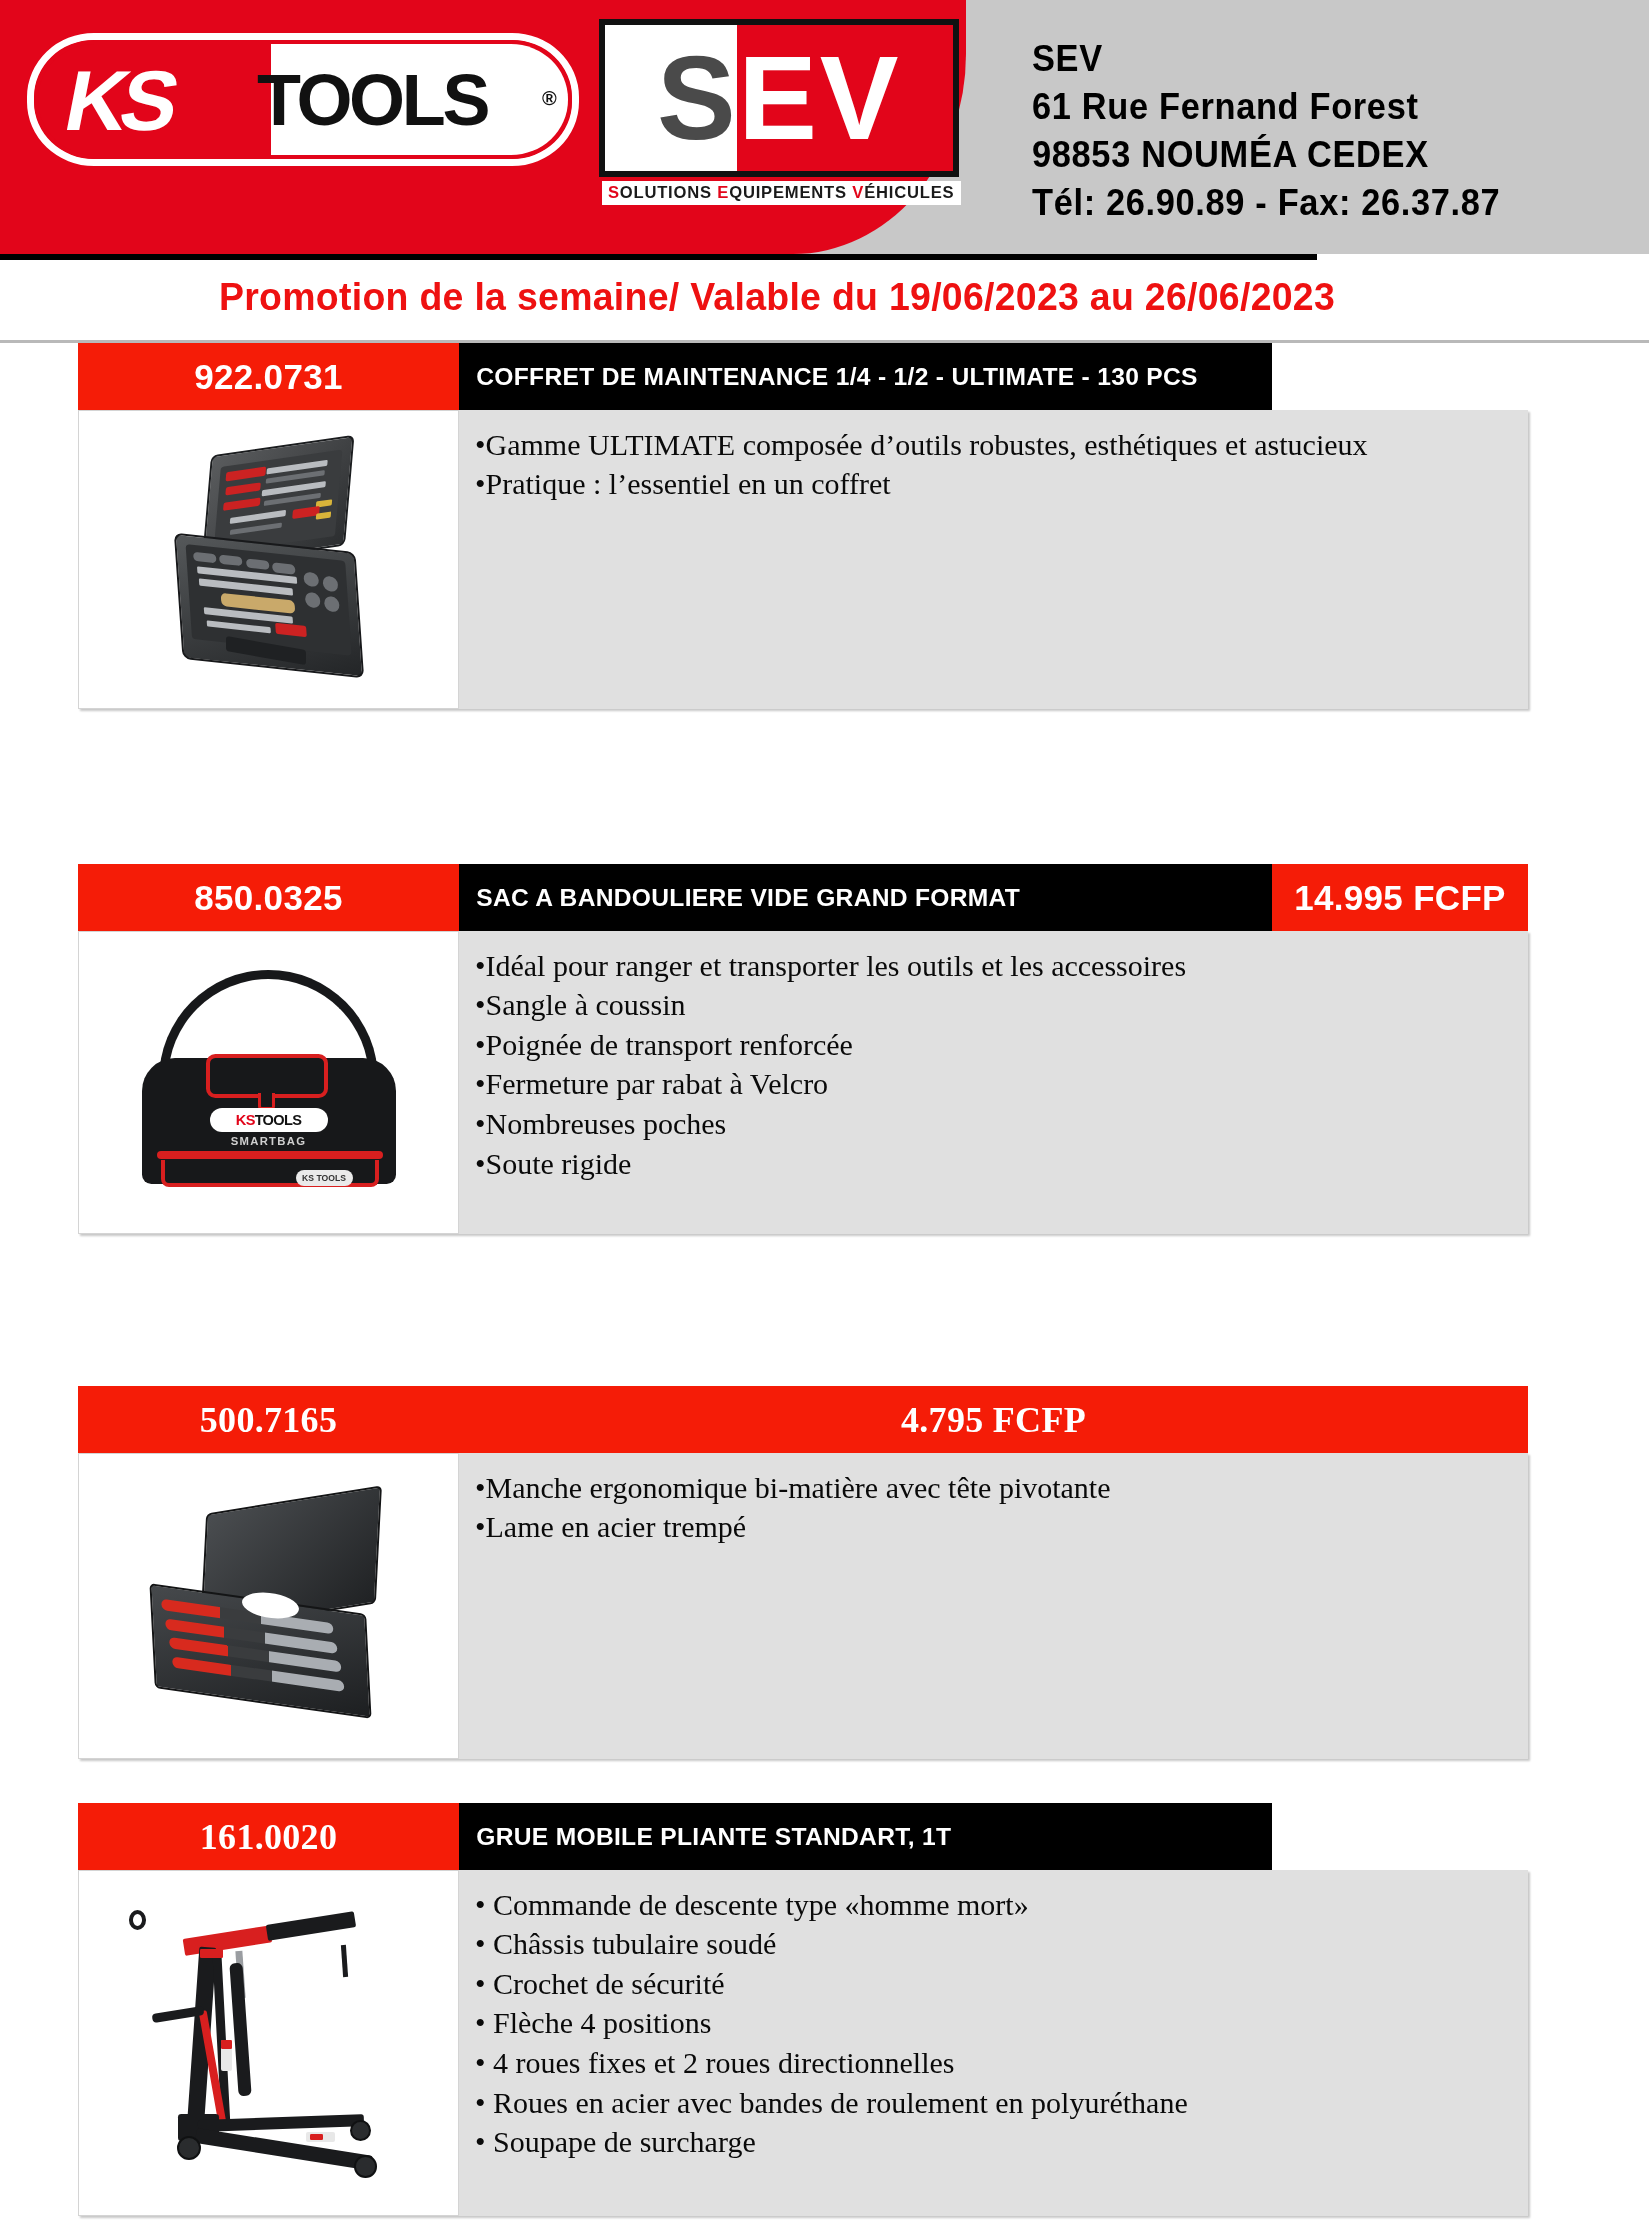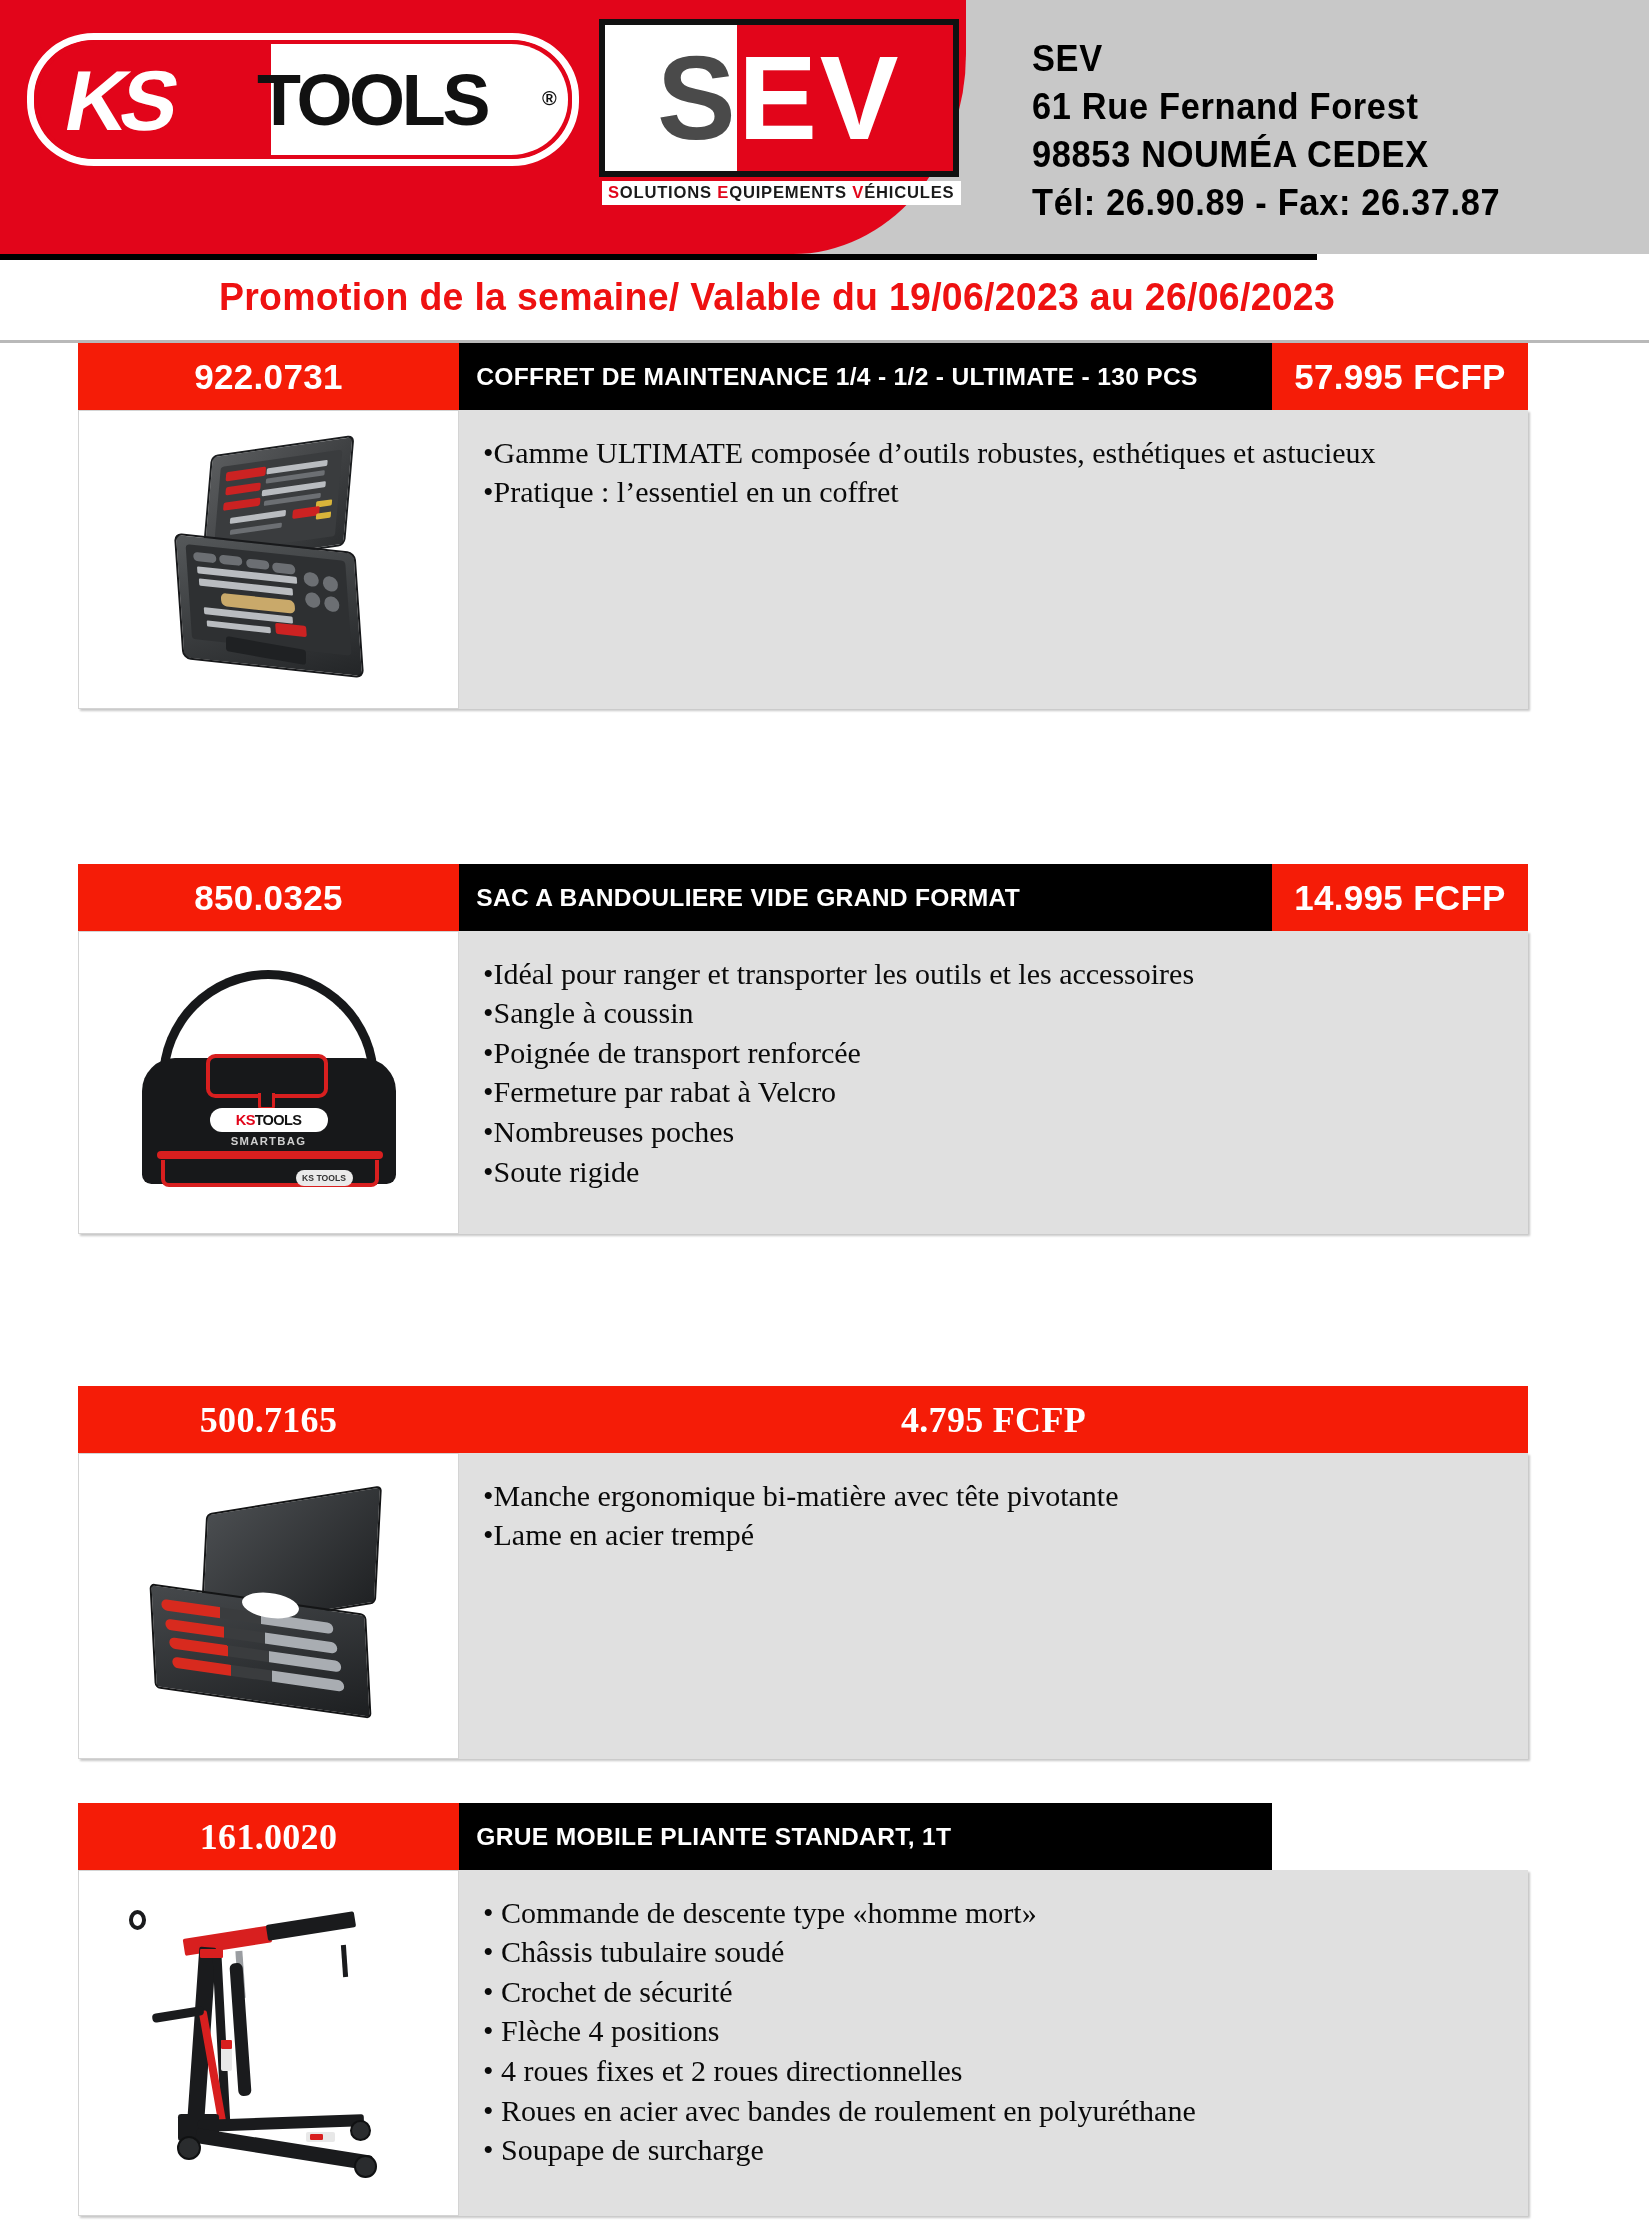--- a/index.html
+++ b/index.html
@@ -294,21 +294,21 @@
     flex: none;
   }
   .p-desc {
     flex: 1;
     background: #e0e0e0;
     padding: 14.6px 0 17.3px 16px;
     box-sizing: border-box;
   }
   .p-desc ul {
     list-style: none;
-    margin: 8px;
+    margin: 0;
     padding: 0;
   }
   .p-desc li {
     font-family: "Liberation Serif", serif;
     font-size: 30px;
     line-height: 1.32;
     color: #0a0a0a;
     white-space: nowrap;
   }
   
@@ -580,21 +580,20 @@
 <div class="promo-band"></div>
 <div class="promo-text">Promotion de la semaine/ Valable du 19/06/2023 au 26/06/2023</div>
 <div class="promo-rule-bottom"></div>
 
 <div class="products">
 
   <div class="product" id="prod0" style="top:0px;">
     <div class="p-head">
       <div class="p-sku">922.0731</div>
       <div class="p-title">COFFRET DE MAINTENANCE 1/4 - 1/2 - ULTIMATE - 130 PCS</div>
-      <div class="p-price">57.995 FCFP</div>
     </div>
     <div class="p-body" style="height:299px;">
       <div class="p-image-cell">
         <div class="art art-toolcase">
           <div class="tc-lid">
             <div class="tc-lid-inner">
               <div class="tool-r" style="left:5.3px;  top:6.7px; width:40px; height:8.6px;"></div>
               <div class="tool-r" style="left:6.7px; top:21px; width:35px; height:8px;"></div>
               <div class="tool-s" style="left:47px; top:8px; width:61px; height:6px;"></div>
               <div class="tool-d" style="left:47px; top:18.6px; width:59px; height:5.3px;"></div>

